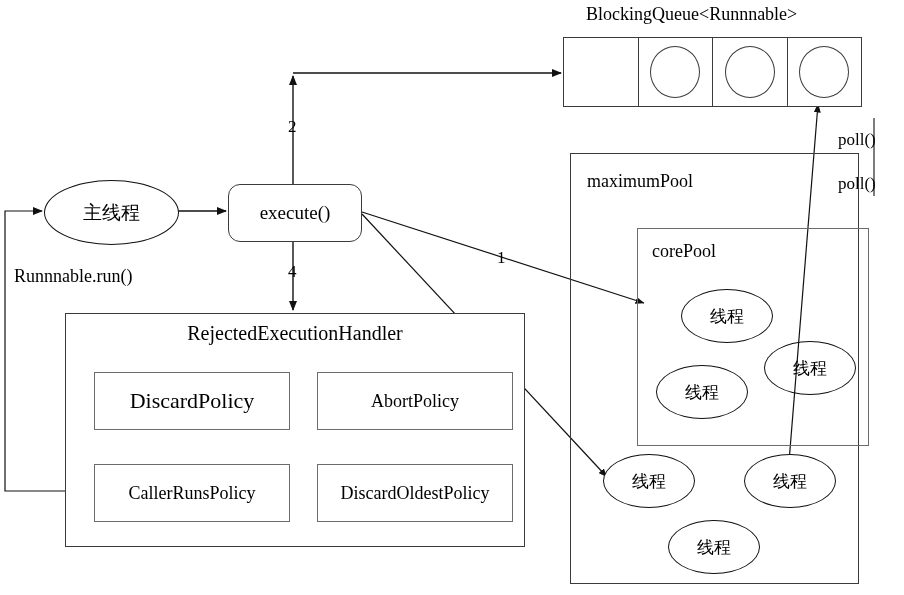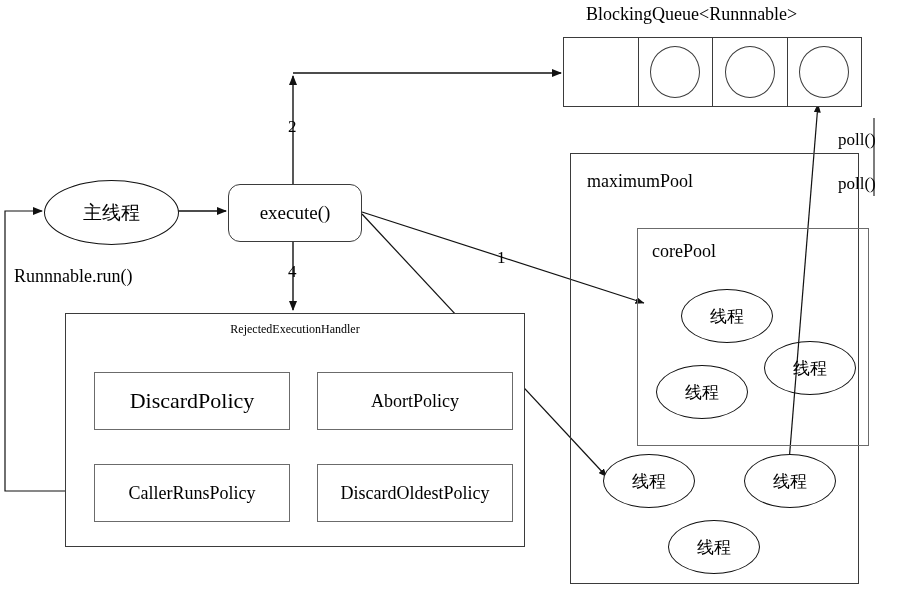--- a/index.html
+++ b/index.html
@@ -70,21 +70,21 @@
     <span class="cjk" style="font-size:19px;">主线程</span>
   </div>
 
   <div class="lbl" style="left:14px;top:266px;font-size:18px;">Runnnable.run()</div>
 
   <div class="center" style="position:absolute;left:228px;top:184px;width:132px;height:56px;border:1.5px solid #3b3b3b;border-radius:12px;background:#fff;">
     <span style="font-size:19px;">execute()</span>
   </div>
 
   <div style="position:absolute;left:65px;top:313px;width:458px;height:232px;border:1.5px solid #3b3b3b;background:#fff;">
-    <div class="lbl" style="position:absolute;left:0;right:0;top:8px;text-align:center;font-size:12px;">RejectedExecutionHandler</div>
+    <div class="lbl" style="position:absolute;left:0;right:0;top:8px;text-align:center;font-size:20px;">RejectedExecutionHandler</div>
 
     <div class="center" style="position:absolute;left:28px;top:58px;width:194px;height:56px;border:1.5px solid #6b6b6b;background:#fff;">
       <span style="font-size:22px;">DiscardPolicy</span>
     </div>
 
     <div class="center" style="position:absolute;left:251px;top:58px;width:194px;height:56px;border:1.5px solid #6b6b6b;background:#fff;">
       <span style="font-size:18px;">AbortPolicy</span>
     </div>
 
     <div class="center" style="position:absolute;left:28px;top:150px;width:194px;height:56px;border:1.5px solid #6b6b6b;background:#fff;">

